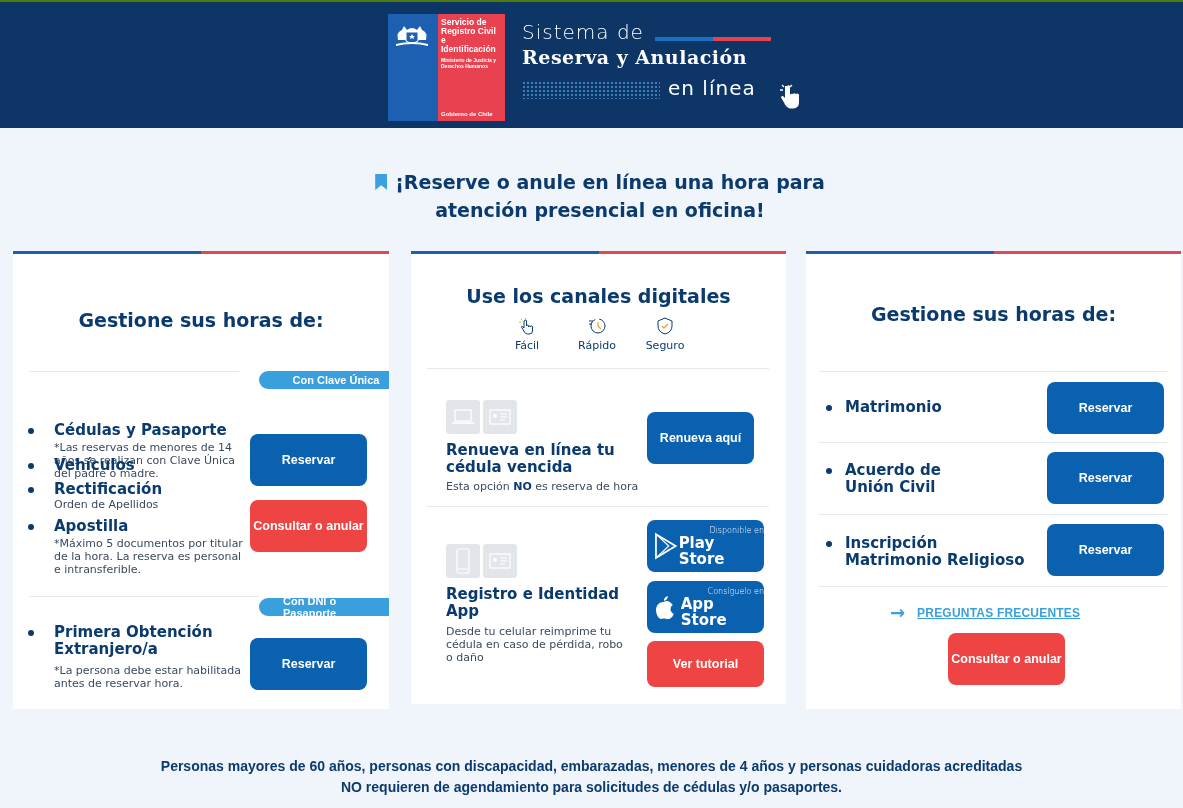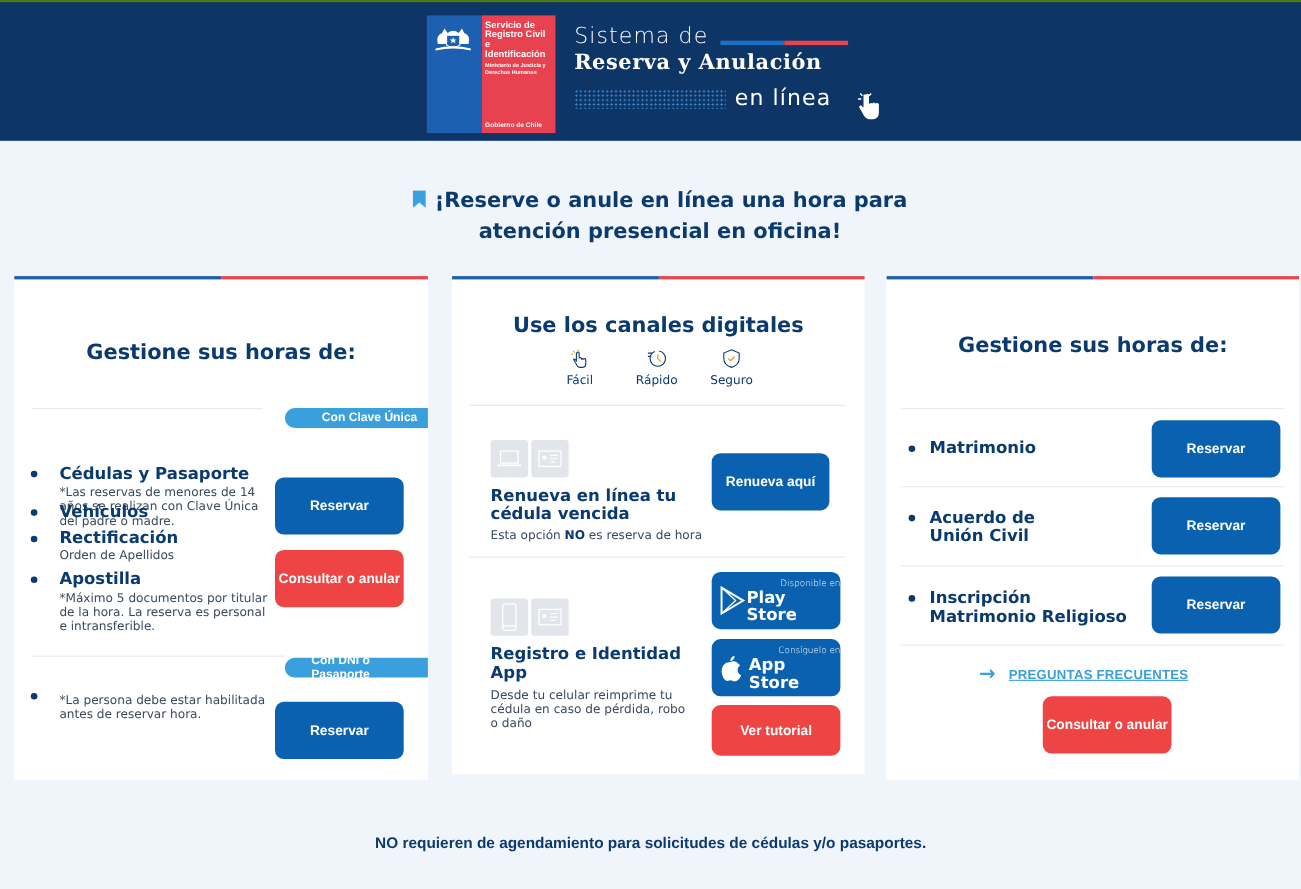--- a/index.html
+++ b/index.html
@@ -135,20 +135,21 @@
   </div>
 
   <button class="btn btn-blue" style="left:237px; top:183px; width:117px; height:52px;">Reservar</button>
   <button class="btn btn-red" style="left:237px; top:249px; width:117px; height:52px;">Consultar o anular</button>
 
   <div class="divider" style="left:16px; top:345px; width:230px;"></div>
   <div class="pill" style="top:347px; width:130px;">Con DNI o Pasaporte</div>
 
   <div class="item" style="left:15px; top:373px; width:220px;">
     <span class="bullet"></span>
+    <div class="name">Primera Obtención Extranjero/a</div>
     <div class="note" style="margin-top:6px;">*La persona debe estar habilitada antes de reservar hora.</div>
   </div>
   <button class="btn btn-blue" style="left:237px; top:387px; width:117px; height:52px;">Reservar</button>
 </div>
 
 <div class="card" style="left:411px; top:251px; width:375px; height:453px;">
   <div class="card-top">
       <div class="b"></div>
       <div class="r"></div>
     </div>
@@ -269,14 +270,15 @@
 
   <button class="btn btn-red" style="left:142px; top:382px; width:117px; height:52px;">Consultar o anular</button>
 </div>
 
 <div class="faq">
   <span class="arrow">→</span>
   <a href="#">PREGUNTAS FRECUENTES</a>
 </div>
 
 <div class="footer">
+  <div>Personas mayores de 60 años, personas con discapacidad, embarazadas, menores de 4 años y personas cuidadoras acreditadas</div>
   <div>NO requieren de agendamiento para solicitudes de cédulas y/o pasaportes.</div>
 </div>
 
 </body></html>

